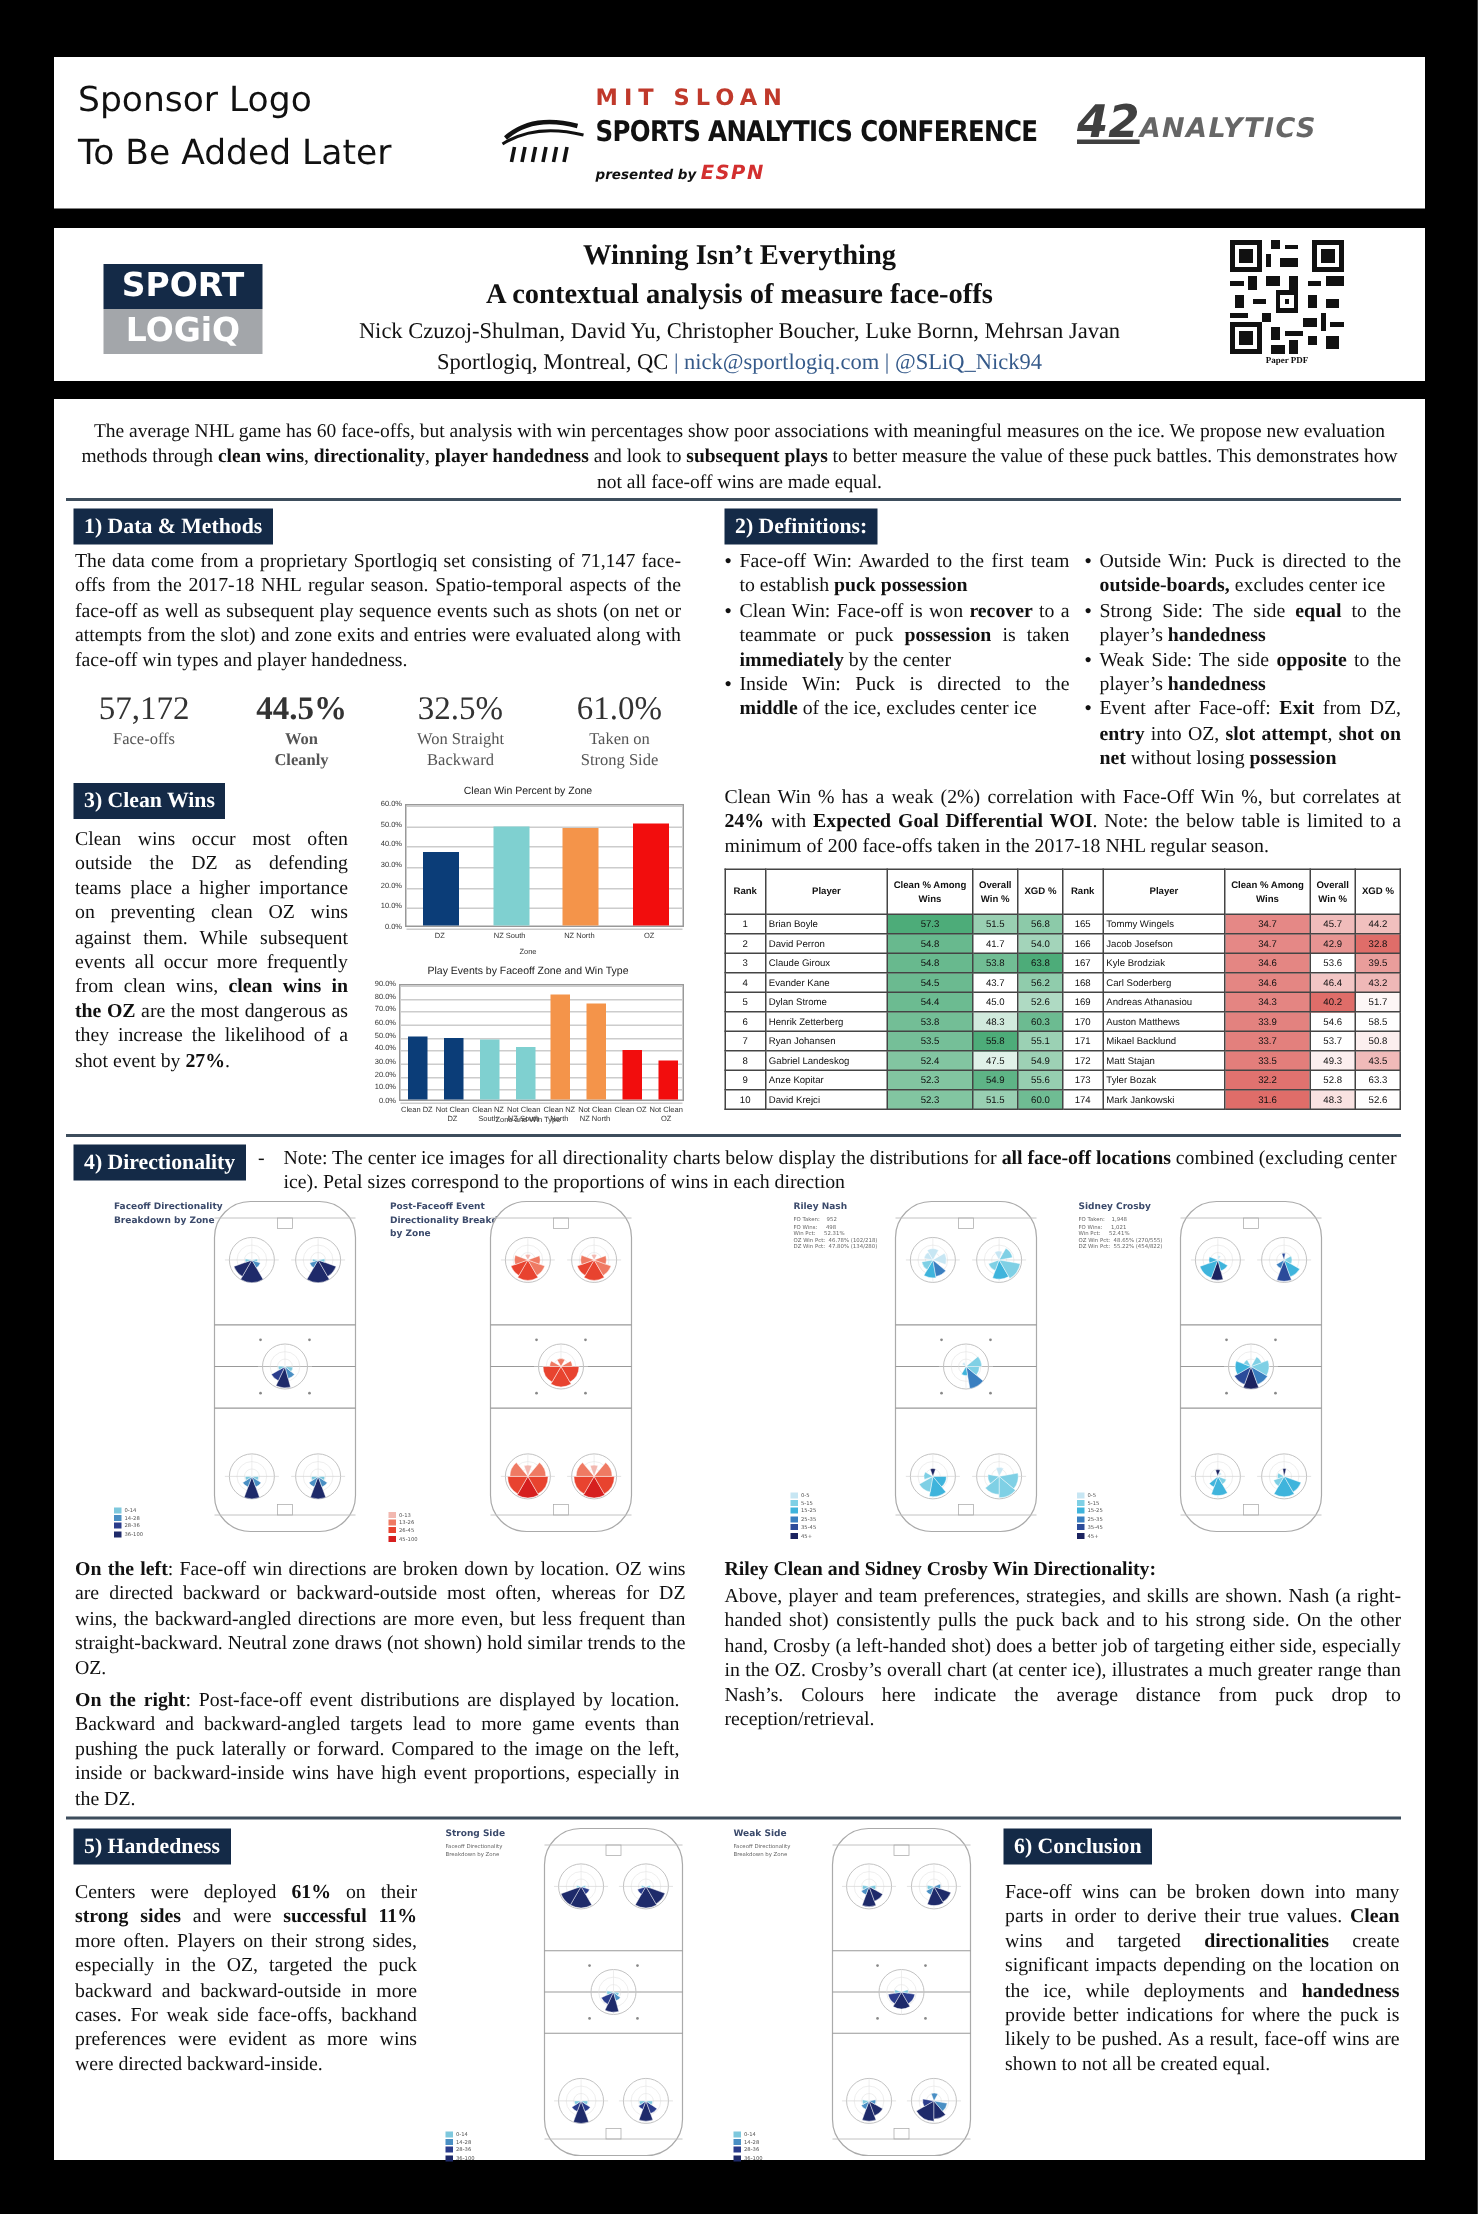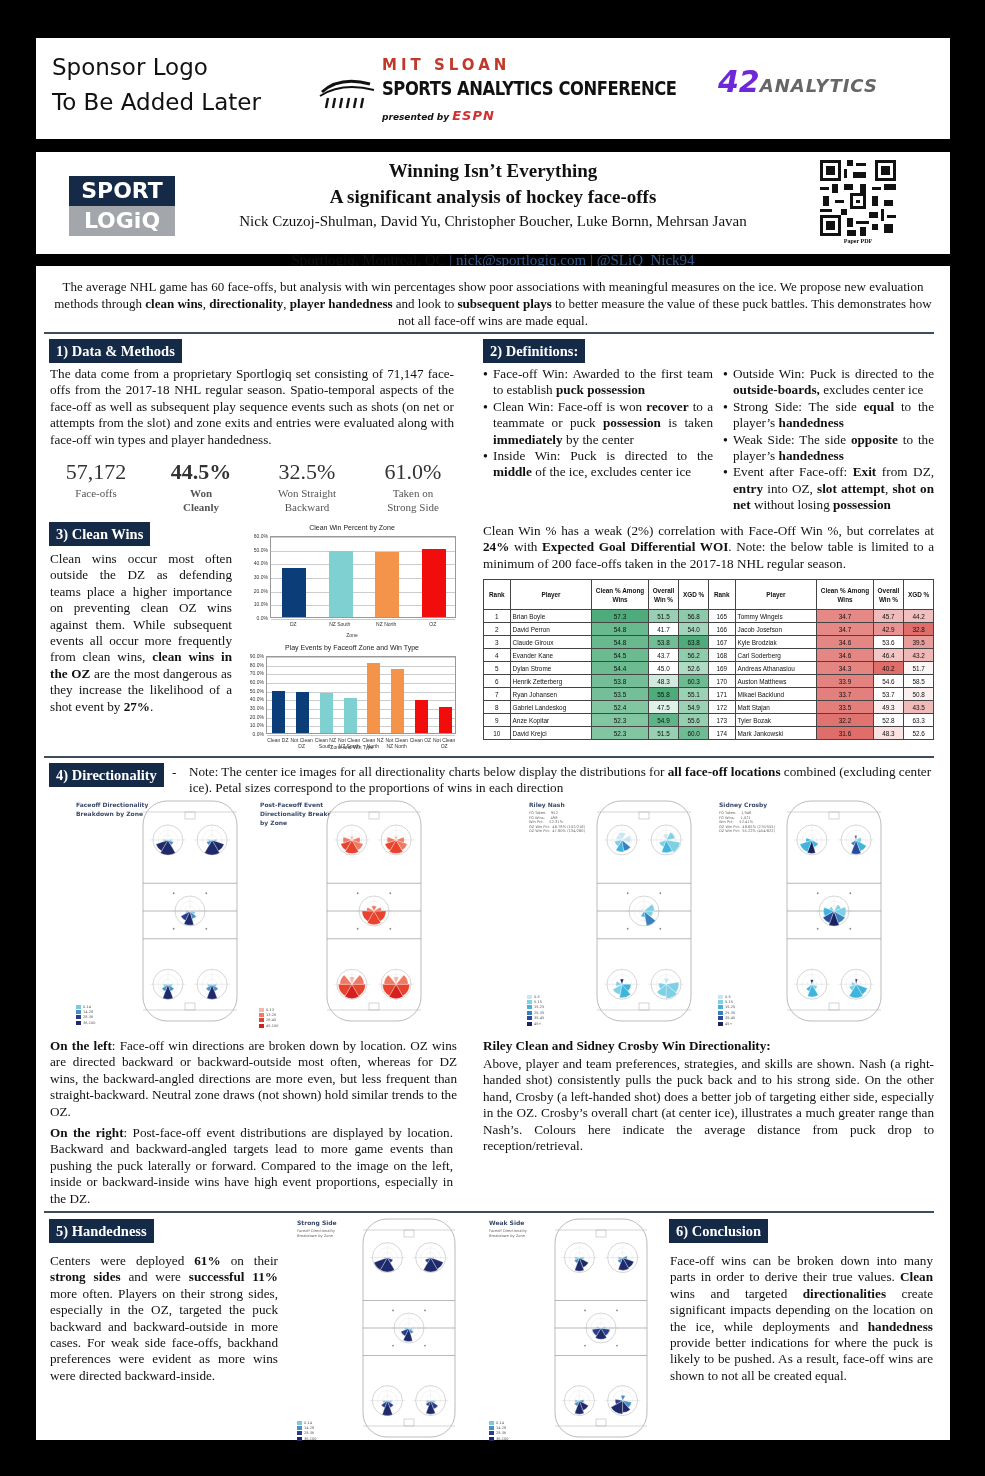--- a/index.html
+++ b/index.html
@@ -4,38 +4,38 @@
 <style>
   * { box-sizing: border-box; margin: 0; padding: 0; }
   html, body { width: 985px; height: 1476px; background: #000; overflow: hidden; }
   body { font-family: "Liberation Serif", "DejaVu Serif", serif; color: #111; position: relative; }
   .panel { position: absolute; background: #fff; }
   #top-banner { left: 36px; top: 38px; width: 914px; height: 101px; }
   #title-banner { left: 36px; top: 152px; width: 914px; height: 102px; }
   #main { left: 36px; top: 266px; width: 914px; height: 1174px; }
 
   .sponsor { position: absolute; left: 16px; top: 12px; font-family: "DejaVu Sans", sans-serif; font-size: 23px; line-height: 35px; color: #111; }
-  .mit { position: absolute; left: 282px; top: 14px; width: 360px; height: 80px; }
+  .mit { position: absolute; left: 297px; top: 14px; width: 360px; height: 80px; }
   .mit .arch { position: absolute; left: 0; top: 24px; width: 60px; height: 34px; }
   .mit .l1 { position: absolute; left: 64px; top: 4px; font-family: "DejaVu Sans", sans-serif; font-weight: bold; font-size: 15px; letter-spacing: 4px; color: #c0392b; }
   .mit .l2 { position: absolute; left: 64px; top: 25px; font-family: "DejaVu Sans", sans-serif; font-weight: bold; font-size: 19px; color: #111; letter-spacing: -0.5px; transform: scaleX(0.86); transform-origin: left; white-space: nowrap; }
   .mit .l3 { position: absolute; left: 64px; top: 56px; font-family: "DejaVu Sans", sans-serif; font-weight: bold; font-style: italic; font-size: 9px; color: #111; }
   .mit .espn { color: #d32f2f; font-size: 13px; letter-spacing: 1px; margin-left: 3px; }
   .a42 { position: absolute; left: 682px; top: 26px; font-family: "DejaVu Sans", sans-serif; font-weight: bold; font-style: italic; }
-  .a42 .n { font-size: 30px; color: #6d28d9; }
+  .a42 .n { font-size: 30px; color: #404040; text-decoration: underline; }
   .a42 .t { font-size: 18px; color: #666; letter-spacing: 1px; }
 
   .sl-logo { position: absolute; left: 33px; top: 24px; width: 106px; height: 60px; font-family: "DejaVu Sans", sans-serif; font-weight: bold; font-size: 22px; color: #fff; text-align: center; }
   .sl-logo .a { background: #142a47; height: 30px; line-height: 30px; }
   .sl-logo .b { background: #a3a6aa; height: 30px; line-height: 30px; }
   .title-block { position: absolute; left: 140px; top: 6px; width: 634px; text-align: center; }
   .title-block .t1 { font-weight: bold; font-size: 19px; line-height: 26px; }
   .title-block .t2 { font-weight: bold; font-size: 19px; line-height: 26px; }
   .title-block .auth { font-size: 15px; line-height: 22px; }
-  .title-block .aff { font-size: 15px; line-height: 20px; margin-top: 18px; }
+  .title-block .aff { font-size: 15px; line-height: 20px; }
   .title-block .link { color: #355a8a; }
   .qr { position: absolute; left: 784px; top: 8px; width: 76px; height: 76px; }
   .qr-cap { position: absolute; left: 784px; top: 86px; width: 76px; text-align: center; font-size: 6px; font-weight: bold; }
 
   .intro { position: absolute; left: 16px; top: 12px; width: 882px; text-align: center; font-size: 13px; line-height: 17px; }
   .rule { position: absolute; height: 2px; background: #3d4d5c; }
   .sec-h { position: absolute; background: #142a47; color: #fff; font-weight: bold; font-size: 14.5px; padding: 2px 7px; line-height: 20px; }
   .txt { position: absolute; font-size: 13.2px; line-height: 16.4px; text-align: justify; }
   .stat { position: absolute; text-align: center; width: 100px; }
   .stat .v { font-size: 22px; line-height: 28px; color: #333; }
@@ -96,21 +96,21 @@
   </div>
 </div>
 
 <div class="panel" id="title-banner">
   <div class="sl-logo">
     <div class="a">SPORT</div>
     <div class="b">LOGiQ</div>
   </div>
   <div class="title-block">
     <div class="t1">Winning Isn’t Everything</div>
-    <div class="t2">A significant analysis of hockey face-offs</div>
+    <div class="t2">A contextual analysis of measure face-offs</div>
     <div class="auth">Nick Czuzoj-Shulman, David Yu, Christopher Boucher, Luke Bornn, Mehrsan Javan</div>
     <div class="aff">
       <span>Sportlogiq, Montreal, QC</span><span class="link"> | </span><span class="link">nick@sportlogiq.com</span><span class="link"> | </span><span class="link">@SLiQ_Nick94</span>
     </div>
   </div>
   <svg class="qr" viewBox="0 0 25 25" shape-rendering="crispEdges">
     <rect width="25" height="25" fill="#fff"></rect>
     <g fill="#111">
       <rect x="0" y="0" width="7" height="7"></rect>
         <rect x="1" y="1" width="5" height="5" fill="#fff"></rect>

